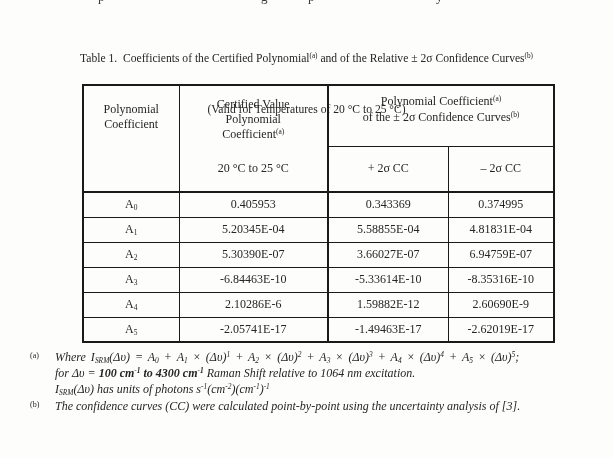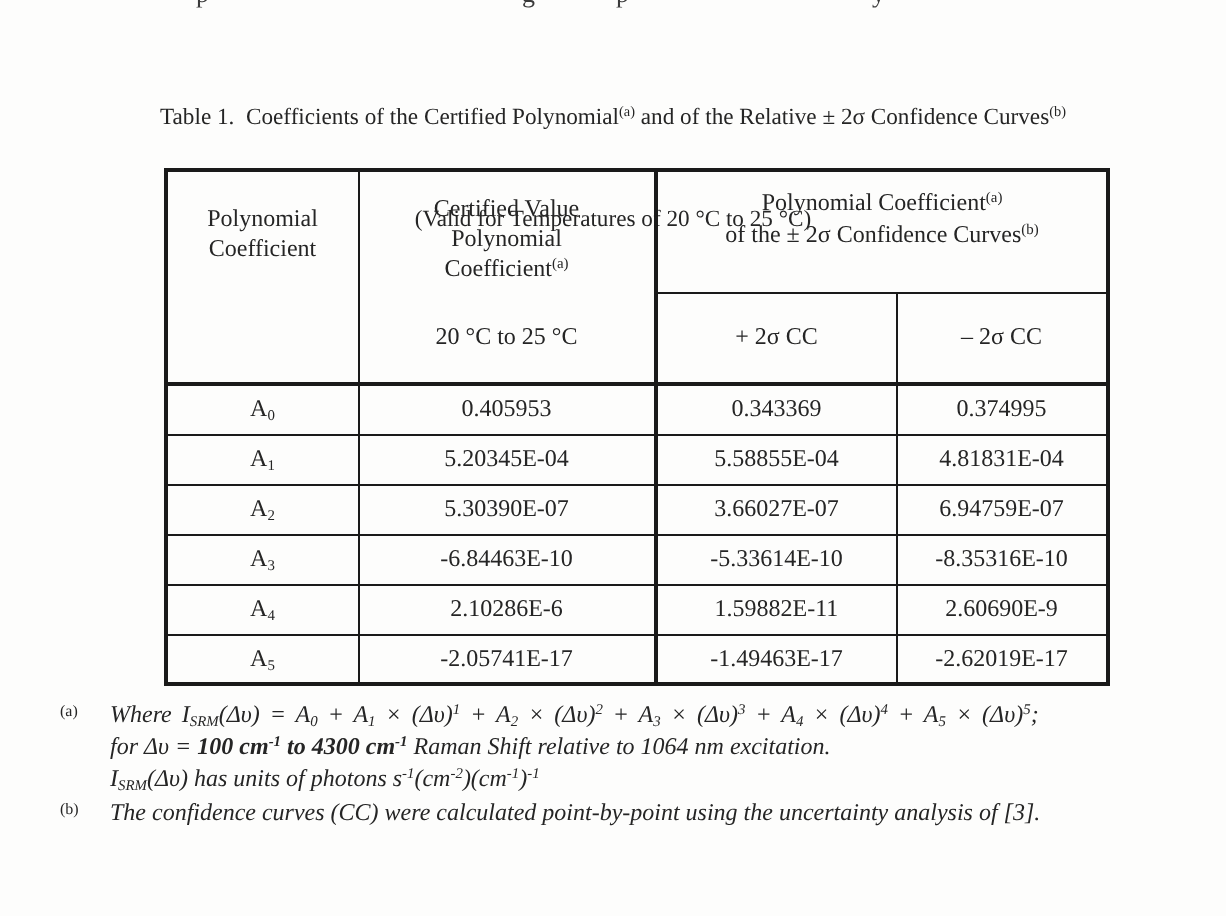--- a/index.html
+++ b/index.html
@@ -132,21 +132,21 @@
       </tr>
       <tr class="drow">
         <td class="c1">A<sub>3</sub></td>
         <td class="c2">-6.84463E-10</td>
         <td class="c3">-5.33614E-10</td>
         <td class="c4">-8.35316E-10</td>
       </tr>
       <tr class="drow">
         <td class="c1">A<sub>4</sub></td>
         <td class="c2">2.10286E-6</td>
-        <td class="c3">1.59882E-11</td>
+        <td class="c3">1.59882E-12</td>
         <td class="c4">2.60690E-9</td>
       </tr>
       <tr class="drow">
         <td class="c1">A<sub>5</sub></td>
         <td class="c2">-2.05741E-17</td>
         <td class="c3">-1.49463E-17</td>
         <td class="c4">-2.62019E-17</td>
       </tr>
     </tbody>
   </table>

